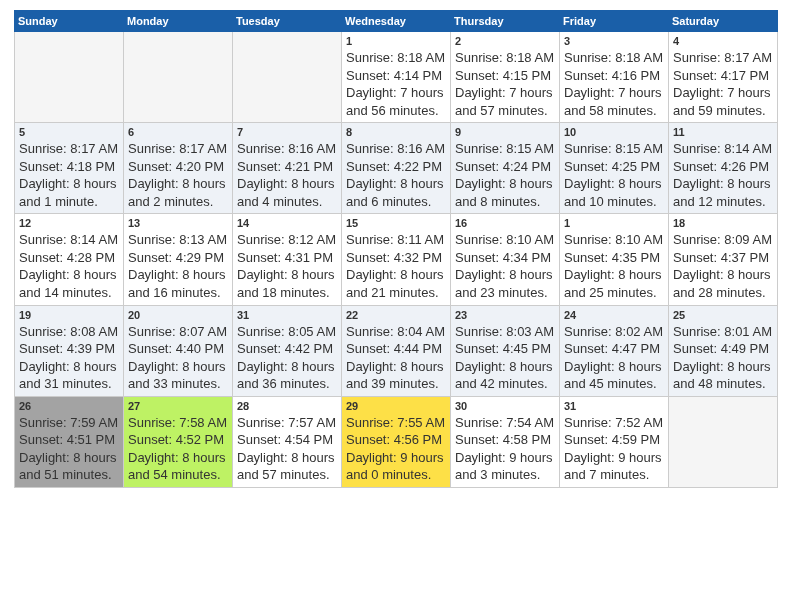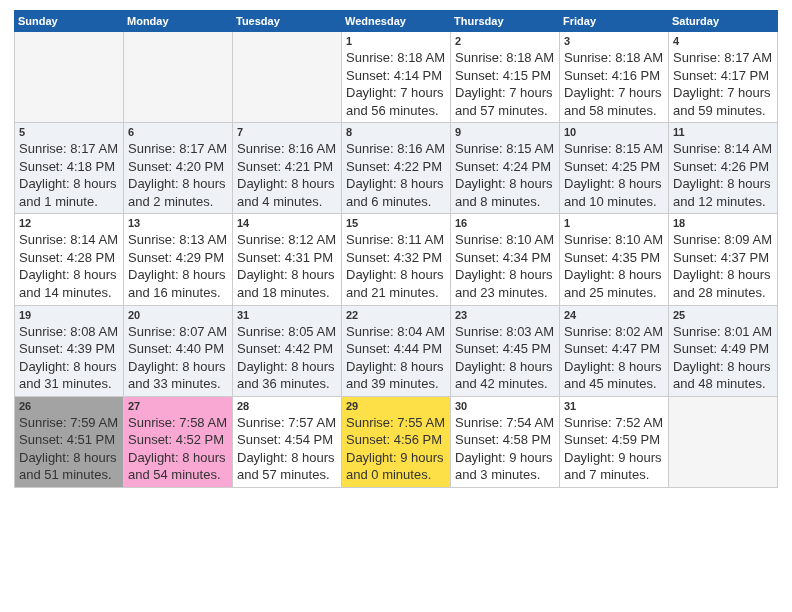--- a/index.html
+++ b/index.html
@@ -227,21 +227,21 @@
           <td style="background: rgb(238, 242, 247);">
             <span class="day-number">25</span>
             <div class="cell-text">Sunrise: 8:01 AM<br>Sunset: 4:49 PM<br>Daylight: 8 hours<br>and 48 minutes.</div>
           </td>
         </tr>
         <tr>
           <td style="background: #a3a3a3;">
             <span class="day-number">26</span>
             <div class="cell-text">Sunrise: 7:59 AM<br>Sunset: 4:51 PM<br>Daylight: 8 hours<br>and 51 minutes.</div>
           </td>
-          <td style="background: #f9a8d4;">
+          <td style="background: #bef264;">
             <span class="day-number">27</span>
             <div class="cell-text">Sunrise: 7:58 AM<br>Sunset: 4:52 PM<br>Daylight: 8 hours<br>and 54 minutes.</div>
           </td>
           <td style="background: rgb(255, 255, 255);">
             <span class="day-number">28</span>
             <div class="cell-text">Sunrise: 7:57 AM<br>Sunset: 4:54 PM<br>Daylight: 8 hours<br>and 57 minutes.</div>
           </td>
           <td style="background: #fde047;">
             <span class="day-number">29</span>
             <div class="cell-text">Sunrise: 7:55 AM<br>Sunset: 4:56 PM<br>Daylight: 9 hours<br>and 0 minutes.</div>

